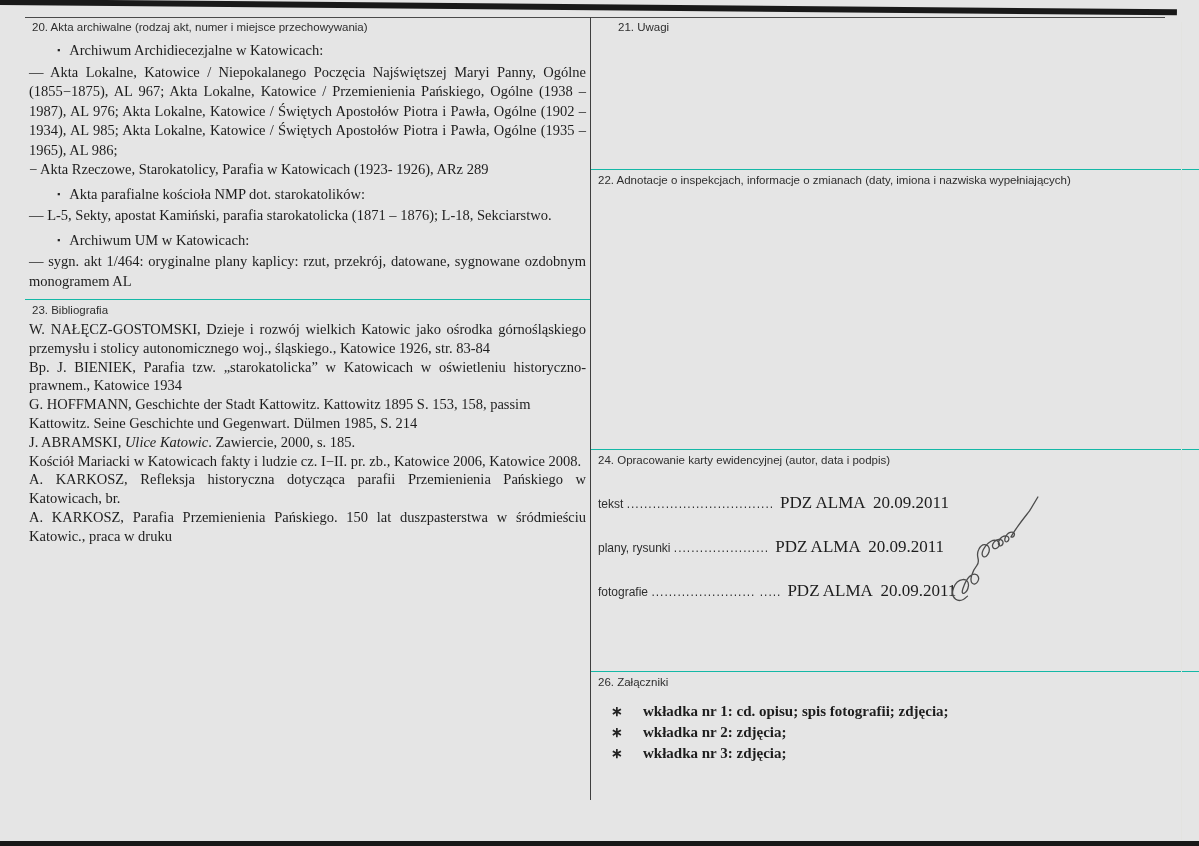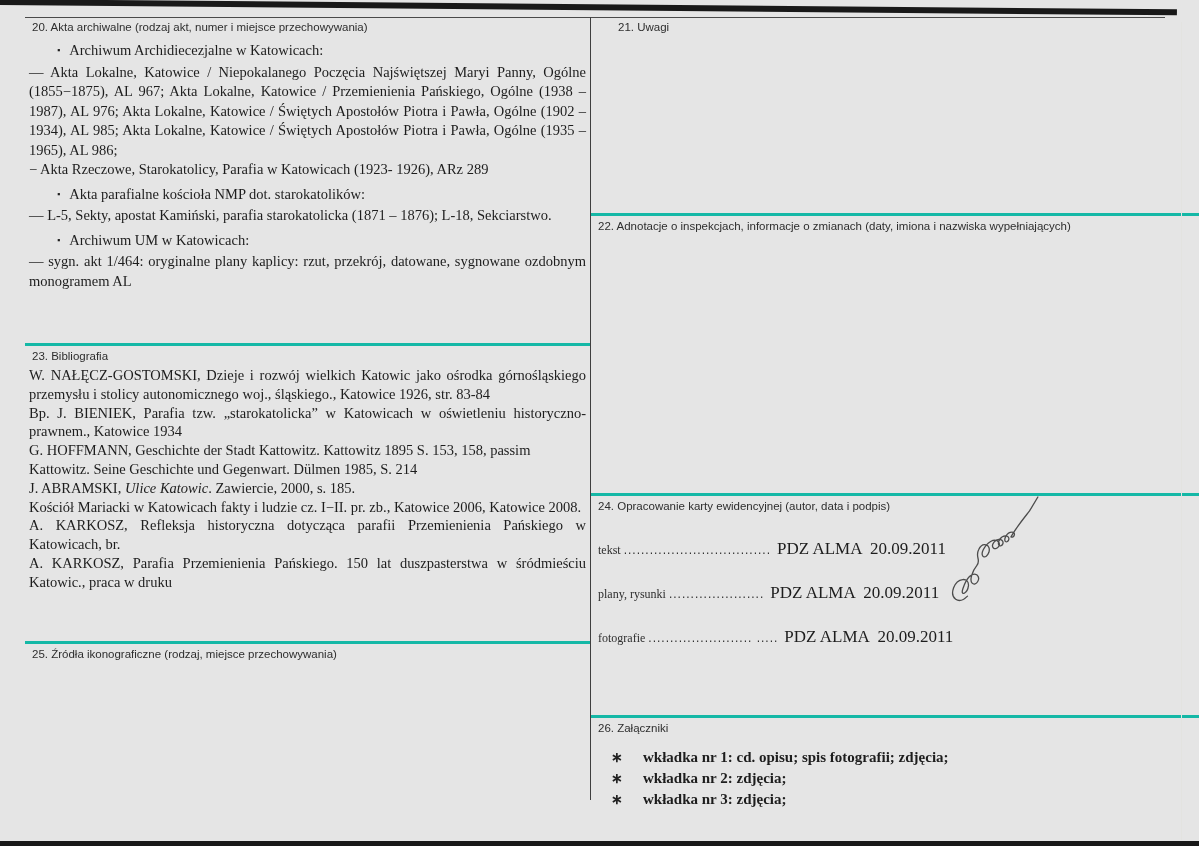--- a/index.html
+++ b/index.html
@@ -9,21 +9,21 @@
     font-family:"Liberation Serif", serif;color:#1d1d1d;
   }
   
   .scan-edge-top{position:absolute;left:-8px;top:-1px;width:1185px;height:6px;background:#191919;transform:rotate(0.5deg);transform-origin:left top;}
   .scan-edge-bottom{position:absolute;left:0;top:841px;width:1199px;height:5px;background:#181818;}
   .page-edge-right{position:absolute;left:1181px;top:22px;width:1px;height:818px;background:#e3e3e0;}
   .rule-top{position:absolute;left:25px;top:17px;width:1140px;height:1px;background:#4a4a4a;}
   .divider-v{position:absolute;left:590px;top:17px;width:1px;height:783px;background:#3f3f3f;}
 
   .sec{position:absolute;overflow:hidden;}
-  .sec.bt{border-top:3px solid #14b8a6;margin-top:44px;}
+  .sec.bt{border-top:1px solid #14b8a6;}
   .sec-header{
     font-family:"Liberation Sans", sans-serif;font-size:11.5px;color:#2e2e2e;
     padding:4px 0 0 7px;line-height:13px;
   }
   
   #s20{left:25px;top:17px;width:565px;height:282px;}
   #s23{left:25px;top:299px;width:565px;height:298px;}
   #s25{left:25px;top:597px;width:565px;height:249px;}
   
   #s21{left:591px;top:17px;width:608px;height:152px;margin-left:20px;}
@@ -36,21 +36,21 @@
   .blk.t-para{text-align:justify;}
   .blk.t-bullet{padding-left:28px;margin:5px 0 2px;}
   .blk.t-bullet .sq{display:inline-block;font-size:9px;margin-right:9px;vertical-align:2px;}
 
   .bib{font-size:14.5px;line-height:18.8px;padding-top:3px;}
   .bib-entry{margin:0;text-align:justify;}
   .bib-entry i{font-style:italic;}
 
   .sig-rows{padding:24px 0 0 7px;}
   .sig-row{margin:0 0 19px 0;line-height:24px;white-space:nowrap;}
-  .sig-label{font-family:Liberation Serif, serif;font-size:12px;color:#2e2e2e;}
+  .sig-label{font-family:Liberation Sans, sans-serif;font-size:12px;color:#2e2e2e;}
   .sig-dots{font-family:"Liberation Sans", sans-serif;font-size:12px;color:#2e2e2e;letter-spacing:1px;}
   .sig-value{font-size:17px;white-space:pre;margin-left:6px;}
   .copyright{margin:1px 0 0 7px;font-size:13.2px;font-style:italic;color:#222;}
   .signature{position:absolute;left:935px;top:485px;width:115px;height:125px;}
 
   .att-list{padding:12px 0 0 20px;}
   .att-row{line-height:20px;font-size:15px;font-weight:bold;}
   .att-bullet{display:inline-block;width:14px;font-size:14px;color:#222;}
   .att-text{margin-left:18px;}
 </style>
@@ -98,23 +98,20 @@
         <p class="bib-entry"><span>J. ABRAMSKI, </span><i>Ulice Katowic</i><span>. Zawiercie, 2000, s. 185.</span></p>
 
         <p class="bib-entry"><span>Kościół Mariacki w Katowicach fakty i ludzie cz. I−II. pr. zb., Katowice 2006, Katowice 2008.</span><i></i><span></span></p>
 
         <p class="bib-entry"><span>A. KARKOSZ, Refleksja historyczna dotycząca parafii Przemienienia  Pańskiego w Katowicach, br.</span><i></i><span></span></p>
 
         <p class="bib-entry"><span>A. KARKOSZ, Parafia Przemienienia Pańskiego. 150 lat duszpasterstwa w śródmieściu Katowic., praca w druku</span><i></i><span></span></p>
       </div>
   </section>
 
-  <section class="sec bt" id="s25">
-    <div class="sec-header">25. Źródła ikonograficzne (rodzaj, miejsce przechowywania)</div>
-  </section>
 
   <section class="sec" id="s21">
     <div class="sec-header">21. Uwagi</div>
   </section>
 
   <section class="sec bt" id="s22">
     <div class="sec-header">22. Adnotacje o inspekcjach, informacje o zmianach (daty, imiona i nazwiska wypełniających)</div>
   </section>
 
   <section class="sec bt" id="s24">

